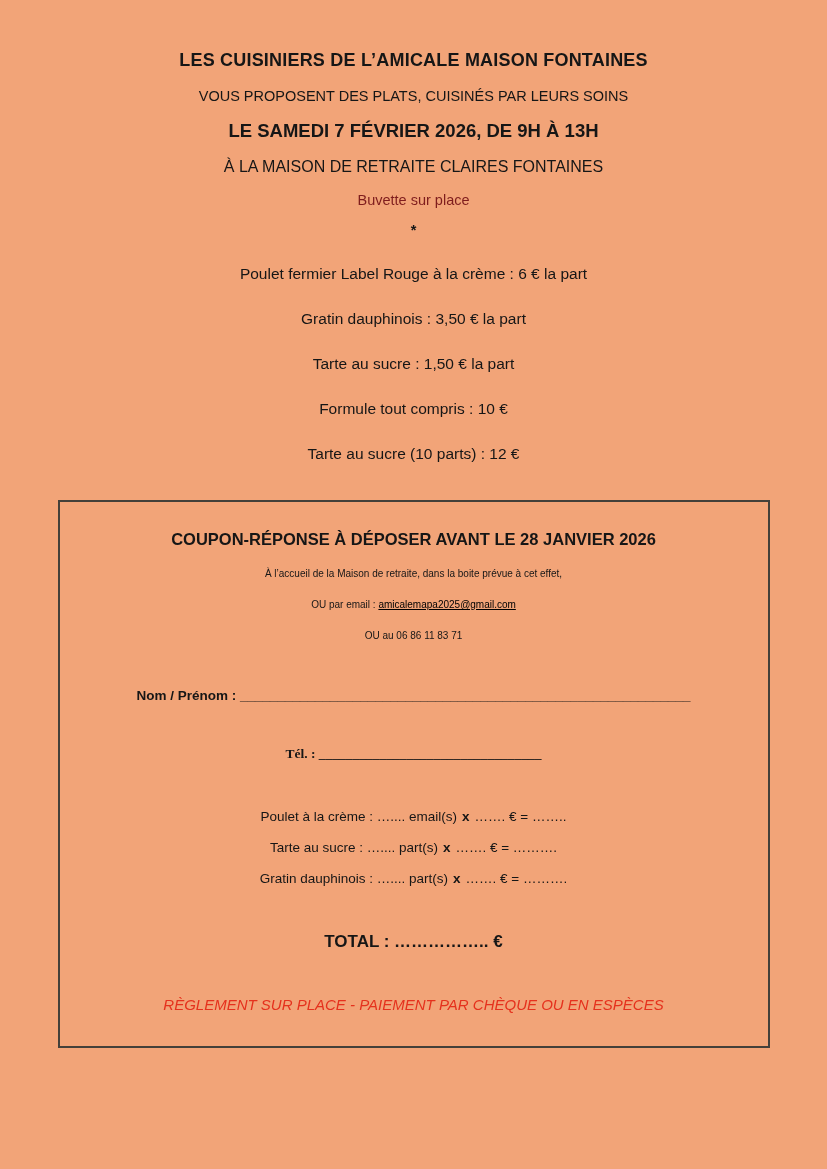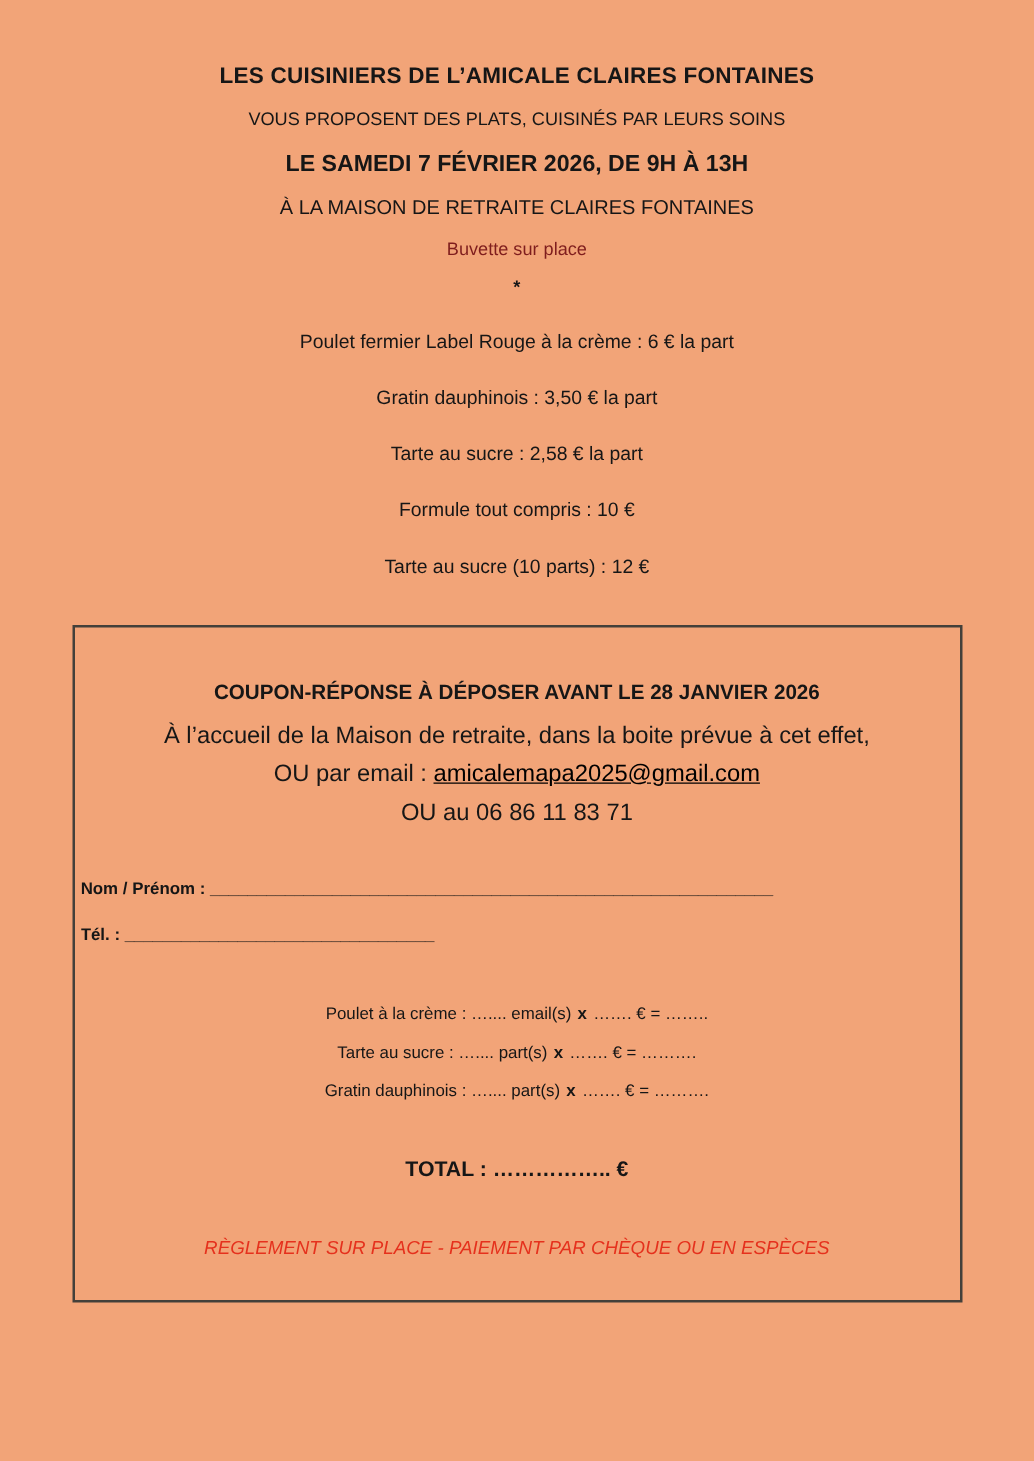--- a/index.html
+++ b/index.html
@@ -59,49 +59,49 @@
   .menu-item {
     font-size: 15.5px;
     line-height: 18px;
     margin-bottom: 17px;
     margin-top: 27px;
   }
   .coupon-box {
     width: 712px;
     margin: 37px auto 0 auto;
     border: 2px solid #44403a;
-    padding: 43px 5px 33px 5px;
+    padding: 28px 5px 33px 5px;
     text-align: center;
   }
   .coupon-title {
     font-size: 16.5px;
     line-height: 19px;
     font-weight: bold;
   }
   .coupon-sub {
     margin-top: 17px;
-    font-size: 19px;
+    font-size: 10px;
     line-height: 15px;
   }
   .coupon-sub + .coupon-sub { margin-top: 16px; }
   a.email-link {
     color: #000000;
     text-decoration: underline;
     cursor: pointer;
   }
   .field-row {
-    text-align: left;
+    text-align: center;
     font-size: 13.5px;
     line-height: 16px;
     font-weight: bold;
     white-space: nowrap;
     overflow: hidden;
   }
   .field-row.name { margin-top: 45px; }
-  .field-row.tel  { margin-top: 21px; }
+  .field-row.tel  { margin-top: 42px; font-family: Liberation Serif, serif; }
   .order-lines { margin-top: 46px; }
   .order-line {
     font-size: 13.5px;
     line-height: 18px;
     margin-bottom: 13px;
   }
   .order-line .bx {
     font-weight: bold;
     margin: 0 5px;
   }
@@ -118,31 +118,31 @@
     font-style: italic;
     color: #E5311D;
   }
 </style>
 </head>
 <body>
 
 <div class="page">
   <div class="content">
 
-    <div class="title">LES CUISINIERS DE L’AMICALE CLAIRES FONTAINES</div>
+    <div class="title">LES CUISINIERS DE L’AMICALE MAISON FONTAINES</div>
     <div class="subtitle">VOUS PROPOSENT DES PLATS, CUISINÉS PAR LEURS SOINS</div>
     <div class="date-line">LE SAMEDI 7 FÉVRIER 2026, DE 9H À 13H</div>
     <div class="location-line">À LA MAISON DE RETRAITE CLAIRES FONTAINES</div>
     <div class="buvette-line">Buvette sur place</div>
     <div class="star-line">*</div>
 
     <div class="menu">
       <div class="menu-item">Poulet fermier Label Rouge à la crème : 6 € la part</div>
       <div class="menu-item">Gratin dauphinois : 3,50 € la part</div>
-      <div class="menu-item">Tarte au sucre : 2,58 € la part</div>
+      <div class="menu-item">Tarte au sucre : 1,50 € la part</div>
       <div class="menu-item">Formule tout compris : 10 €</div>
       <div class="menu-item">Tarte au sucre (10 parts) : 12 €</div>
     </div>
 
     <div class="coupon-box">
       <div class="coupon-title">COUPON-RÉPONSE À DÉPOSER AVANT LE 28 JANVIER 2026</div>
       <div class="coupon-sub">À l’accueil de la Maison de retraite, dans la boite prévue à cet effet,</div>
       <div class="coupon-sub"><span>OU par email : </span><a class="email-link">amicalemapa2025@gmail.com</a></div>
       <div class="coupon-sub">OU au 06 86 11 83 71</div>
 

